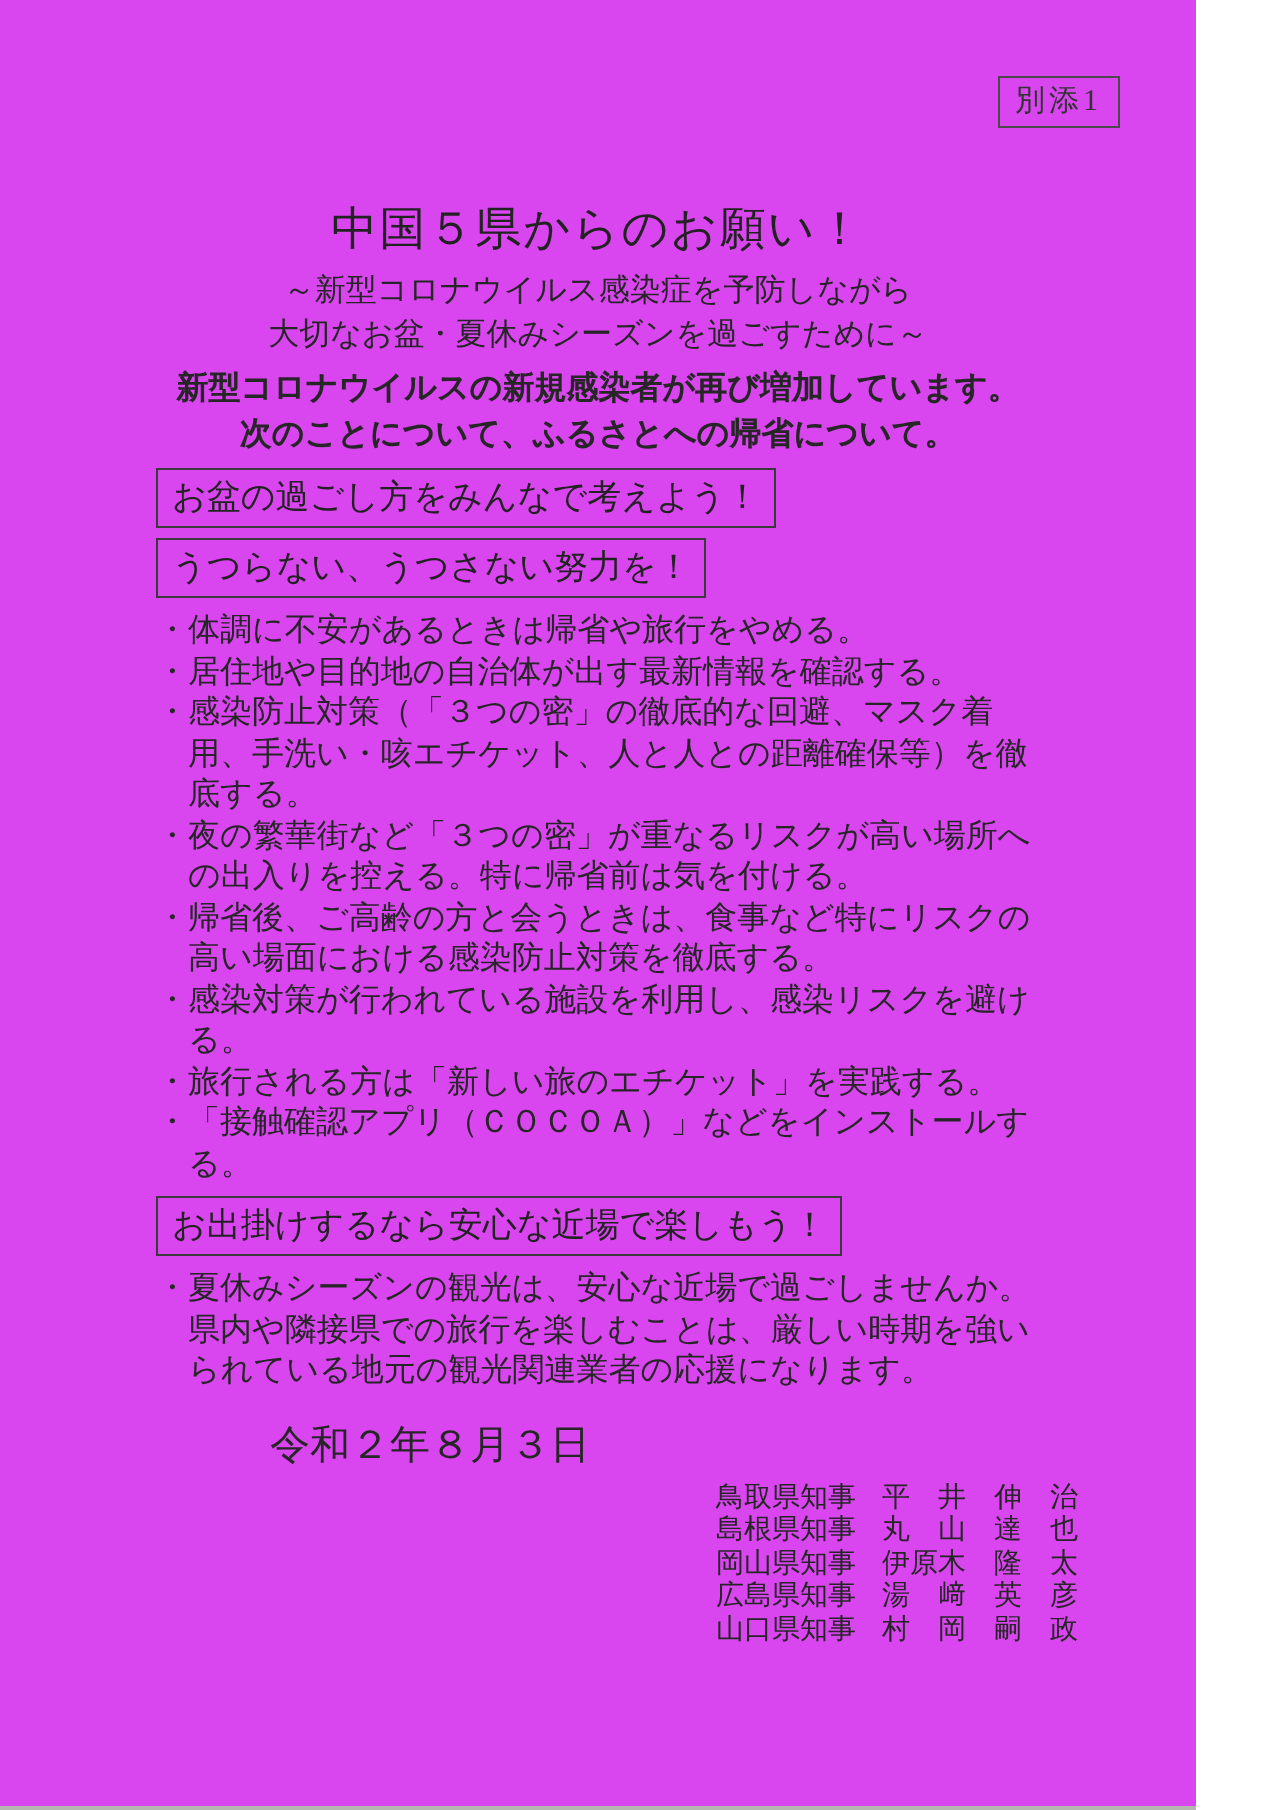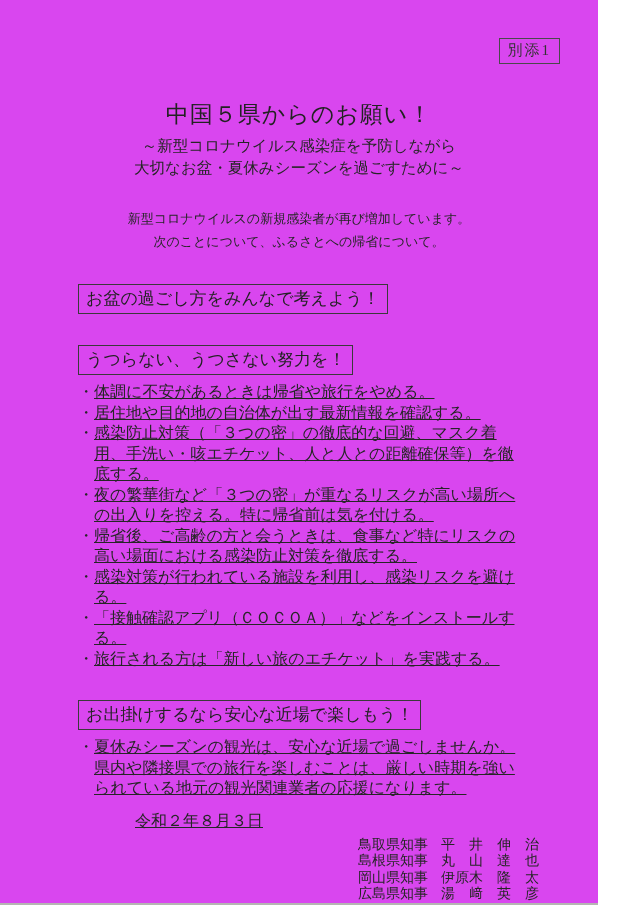--- a/index.html
+++ b/index.html
@@ -46,26 +46,27 @@
     color: #222;
   }
   .subtitle {
     margin-top: 5px;
     text-align: center;
     font-size: 15.5px;
     line-height: 22px;
     font-weight: 500;
   }
   .intro {
-    margin-top: 28px;
+    margin-top: 4px;
     text-align: center;
-    font-size: 13px;
+    font-size: 16px;
     line-height: 23px;
+    font-weight: bold;
   }
-  .section { margin-top: 31px; text-decoration: underline; }
+  .section { margin-top: 5px; }
   .boxed-heading {
     display: inline-block;
     border: 1px solid #3a3a3a;
     padding: 2px 7px 3px;
     font-size: 17px;
     font-weight: 500;
     color: #222;
   }
   .lead {
     margin-top: 7px;
@@ -85,22 +86,21 @@
   }
   .bullet::before {
     content: "・";
     position: absolute;
     left: 0;
     top: 0;
   }
   .date-line {
     margin-top: 12px;
     margin-left: 57px;
-    font-size: 16px;
-    text-decoration: underline;
+    font-size: 20px;
   }
   .signature {
     margin-top: 4px;
     margin-left: 250px;
     font-size: 14px;
     line-height: 16.5px;
   }
   .signer-row {
     display: flex;
     margin-left: 30px;
@@ -140,23 +140,23 @@
         <li class="bullet">居住地や目的地の自治体が出す最新情報を確認する。</li>
 
         <li class="bullet">感染防止対策（「３つの密」の徹底的な回避、マスク着用、手洗い・咳エチケット、人と人との距離確保等）を徹底する。</li>
 
         <li class="bullet">夜の繁華街など「３つの密」が重なるリスクが高い場所への出入りを控える。特に帰省前は気を付ける。</li>
 
         <li class="bullet">帰省後、ご高齢の方と会うときは、食事など特にリスクの高い場面における感染防止対策を徹底する。</li>
 
         <li class="bullet">感染対策が行われている施設を利用し、感染リスクを避ける。</li>
 
+        <li class="bullet">旅行される方は「新しい旅のエチケット」を実践する。</li>
+
         <li class="bullet">「接触確認アプリ（ＣＯＣＯＡ）」などをインストールする。</li>
-
-        <li class="bullet">旅行される方は「新しい旅のエチケット」を実践する。</li>
       </ul>
   </section>
 
   <section class="section">
     <div class="boxed-heading">お出掛けするなら安心な近場で楽しもう！</div>
     <ul class="bullets">
 
         <li class="bullet">夏休みシーズンの観光は、安心な近場で過ごしませんか。県内や隣接県での旅行を楽しむことは、厳しい時期を強いられている地元の観光関連業者の応援になります。</li>
       </ul>
   </section>

